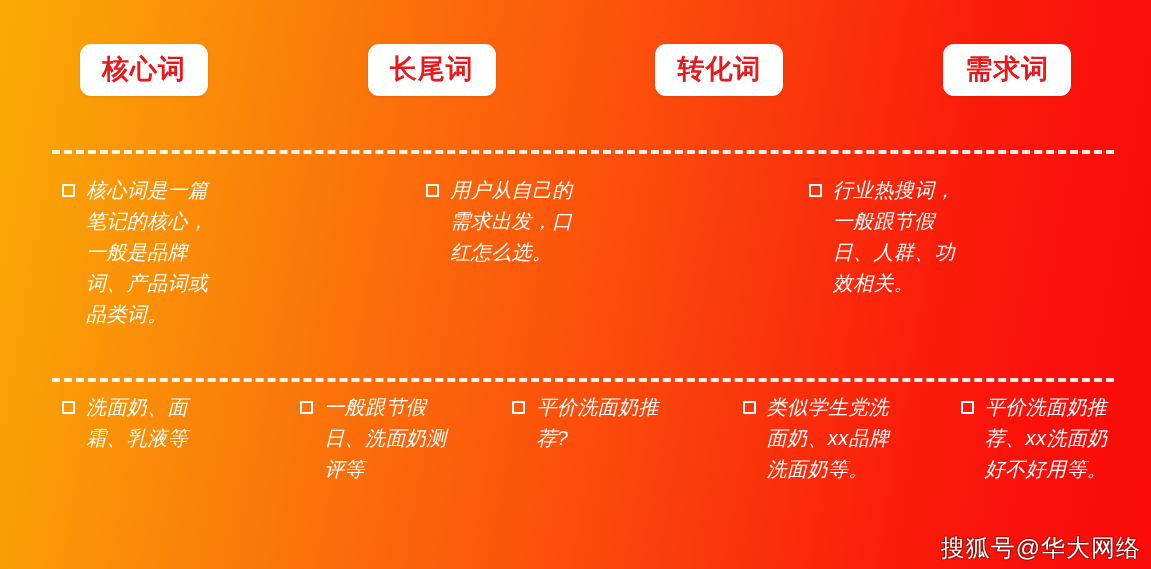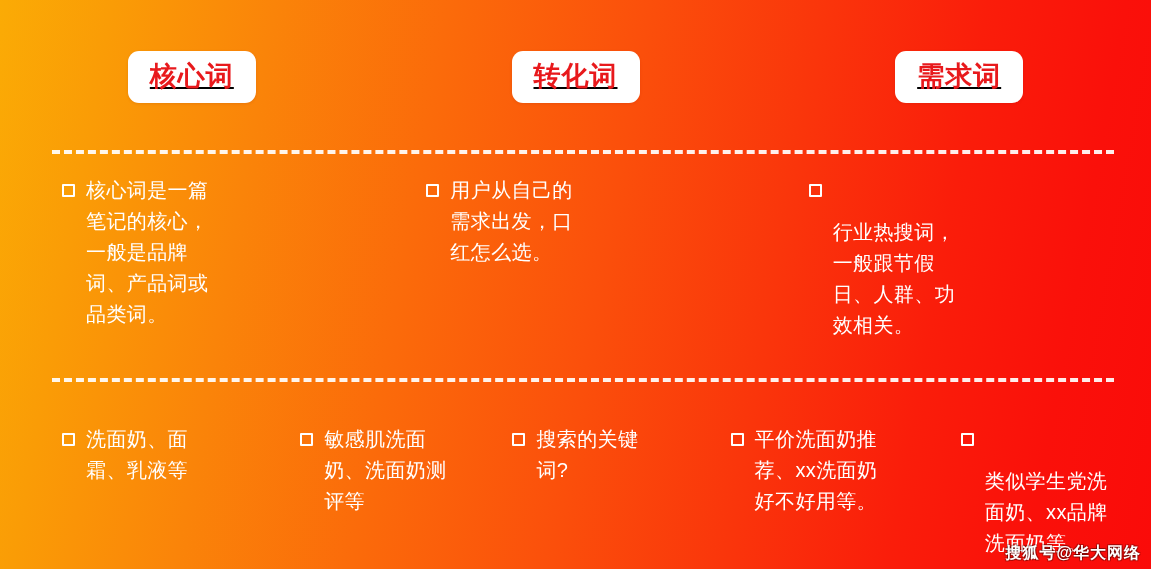--- a/index.html
+++ b/index.html
@@ -36,23 +36,22 @@
     position: absolute;
     top: 44px;
     left: 0;
     width: 1151px;
     height: 66px;
     display: flex;
   }
   .pill-cell {
     flex: 1 1 0;
     display: flex;
-    align-items: center;
+    align-items: flex-start;
     justify-content: center;
-    text-decoration: underline;
   }
   .pill {
     background: #ffffff;
     border-radius: 11px;
     padding: 12px 22px 13px;
     color: #e8191c;
     font-size: 27px;
     font-weight: bold;
     line-height: 1;
     letter-spacing: 1px;
@@ -72,86 +71,90 @@
   .divider.mid { top: 378px; }
 
   
   .section {
     position: absolute;
     left: 0;
     width: 1151px;
     display: flex;
   }
   .section.row-def { top: 175px; }
-  .section.row-ex  { top: 424px; }
+  .section.row-ex  { top: 392px; }
 
   .col {
     flex: 1 1 0;
     padding-left: 38px;
     box-sizing: border-box;
   }
   .col.c0 { padding-left: 62px; }
   .col.c1 { padding-left: 48px; }
   .col.c2 { padding-left: 22px; }
   .col.c3 { padding-left: 28px; }
   .col.c4 { padding-left: 40px; }
 
   .bullet-item {
     display: flex;
     align-items: flex-start;
     color: #ffffff;
     font-size: 20px;
     line-height: 31px;
     margin-bottom: 2px;
+    font-style: italic;
   }
   .bullet-mark {
     flex: 0 0 auto;
     width: 13px;
     height: 13px;
     border: 2.5px solid #ffffff;
     border-radius: 1px;
     margin-top: 9px;
     margin-right: 11px;
     box-sizing: border-box;
   }
   .bullet-text {
     max-width: 132px;
     word-break: break-word;
     letter-spacing: 0.4px;
   }
-  .col.c4 .bullet-text { max-width: 140px; margin-top: 42px; }
+  .col.c4 .bullet-text { max-width: 140px; }
   .col.c1 .bullet-text { max-width: 128px; }
 
   
   .watermark {
     position: absolute;
     right: 10px;
     bottom: 5px;
     color: #ffffff;
-    font-size: 16px;
-    font-weight: bold;
+    font-size: 24px;
+    font-weight: normal;
     letter-spacing: 1px;
     text-shadow:
       -1px -1px 0 rgba(0,0,0,0.25),
        1px -1px 0 rgba(0,0,0,0.25),
       -1px  1px 0 rgba(0,0,0,0.25),
        1px  1px 0 rgba(0,0,0,0.25);
     white-space: nowrap;
   }
 </style>
 </head>
 <body>
 
 <div id="infographic">
 
   <div class="pill-row">
     <div class="pill-cell">
       <div class="pill">核心词</div>
     </div>
     <div class="pill-cell">
+      <div class="pill">长尾词</div>
+    </div>
+    <div class="pill-cell">
       <div class="pill">转化词</div>
     </div>
     <div class="pill-cell">
       <div class="pill">需求词</div>
     </div>
   </div>
 
   <div class="divider top"></div>
 
   <div class="section row-def">
@@ -180,38 +183,38 @@
   <div class="section row-ex">
     <div class="col c0">
       <div class="bullet-item">
         <span class="bullet-mark"></span>
         <span class="bullet-text">洗面奶、面霜、乳液等</span>
       </div>
     </div>
     <div class="col c1">
       <div class="bullet-item">
         <span class="bullet-mark"></span>
-        <span class="bullet-text">敏感肌洗面奶、洗面奶测评等</span>
+        <span class="bullet-text">一般跟节假日、洗面奶测评等</span>
       </div>
     </div>
     <div class="col c2">
       <div class="bullet-item">
         <span class="bullet-mark"></span>
-        <span class="bullet-text">搜索的关键词?</span>
+        <span class="bullet-text">平价洗面奶推荐?</span>
+      </div>
+    </div>
+    <div class="col c4">
+      <div class="bullet-item">
+        <span class="bullet-mark"></span>
+        <span class="bullet-text">类似学生党洗面奶、xx品牌洗面奶等。</span>
       </div>
     </div>
     <div class="col c3">
       <div class="bullet-item">
         <span class="bullet-mark"></span>
         <span class="bullet-text">平价洗面奶推荐、xx洗面奶好不好用等。</span>
       </div>
     </div>
-    <div class="col c4">
-      <div class="bullet-item">
-        <span class="bullet-mark"></span>
-        <span class="bullet-text">类似学生党洗面奶、xx品牌洗面奶等。</span>
-      </div>
-    </div>
   </div>
 
   <div class="watermark">搜狐号@华大网络</div>
 
 </div>
 
 </body></html>

